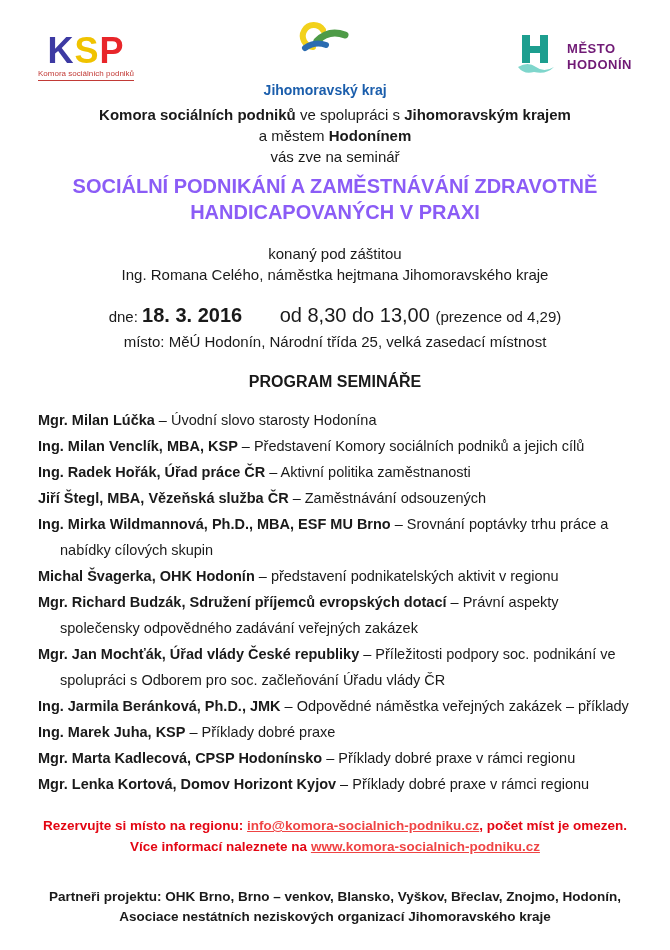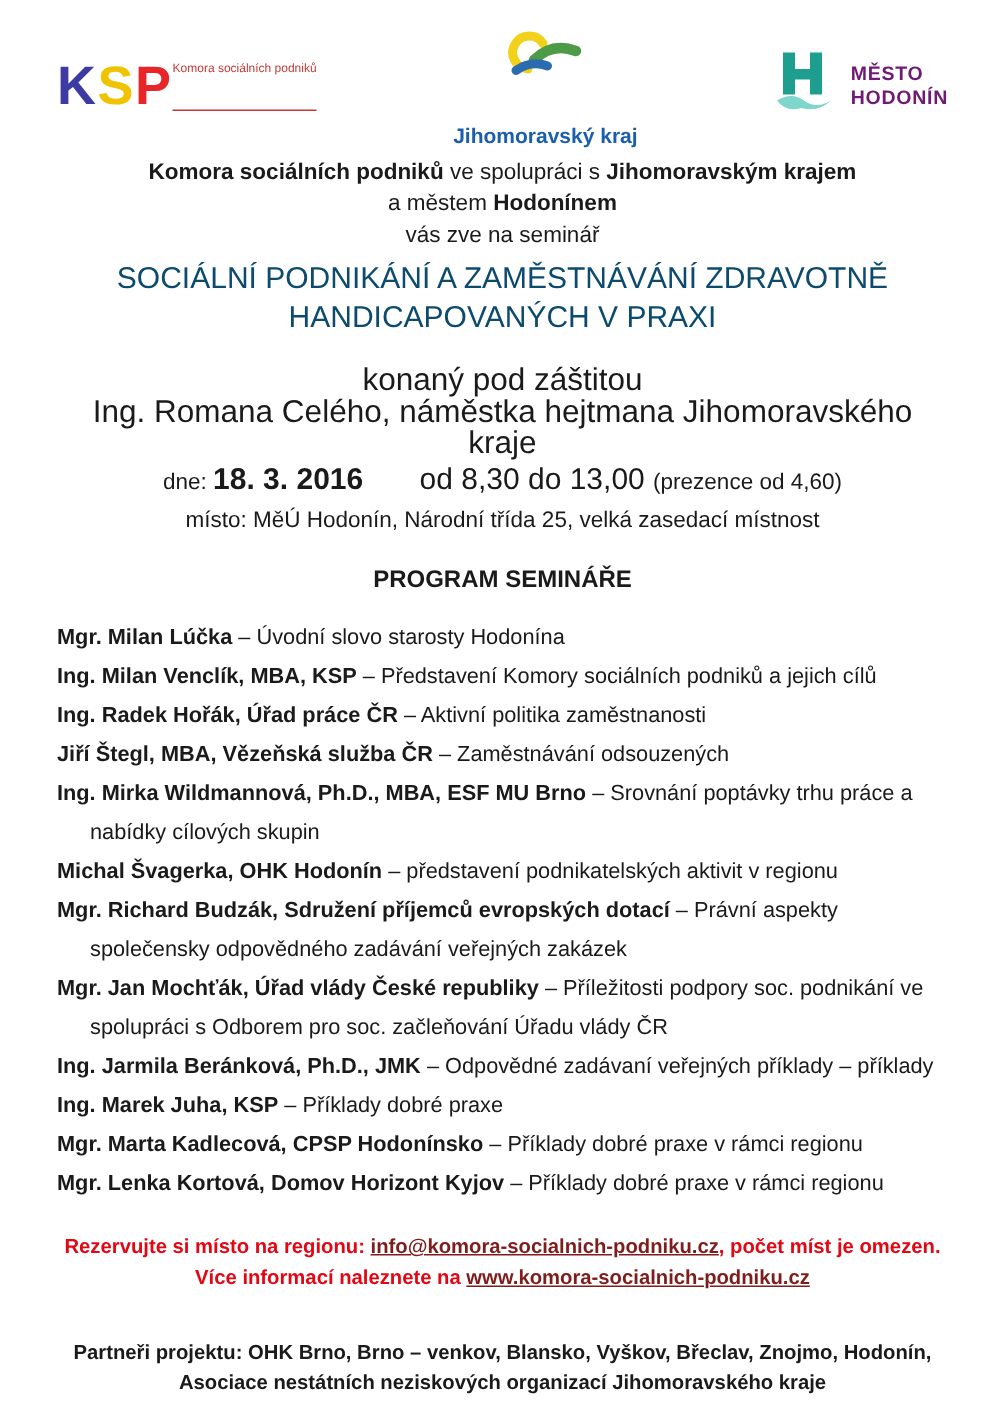--- a/index.html
+++ b/index.html
@@ -7,48 +7,48 @@
   body {
     width: 670px; height: 950px;
     font-family: "Liberation Sans", sans-serif;
     color: #1a1a1a;
     overflow: hidden;
   }
   .page { padding: 26px 38px 0 38px; }
 
   
   .logo-row { display: flex; justify-content: space-between; align-items: center; height: 62px; margin-bottom: 16px; }
-  .ksp { display: flex; flex-direction: row; }
+  .ksp { display: flex; flex-direction: column; align-items: center; }
   .ksp-word { font-size: 36px; font-weight: bold; line-height: 34px; letter-spacing: 1px; }
   .ksp-k { color: #3d3aa3; } .ksp-s { color: #f0c300; } .ksp-p { color: #e8262a; }
   .ksp-sub { font-size: 8px; color: #c23a36; border-bottom: 1px solid #c23a36; padding-bottom: 2px; margin-top: 1px; }
   .jmk { display: flex; flex-direction: column; align-items: center; gap: 20px; }
   .jmk-label { font-size: 14px; font-weight: bold; color: #1b5eac; margin-top: 1px; }
   .hod { display: flex; align-items: center; gap: 9px; }
   .hod-text { font-size: 13px; font-weight: bold; color: #701a75; letter-spacing: 0.5px; line-height: 16px; }
 
   
   .center { text-align: center; }
   .intro { font-size: 15px; line-height: 21px; margin-bottom: 6px; }
-  .title { color: #0c4a6e; font-weight: normal; font-size: 20px; line-height: 26px; margin-bottom: 18px; }
-  .patronage { font-size: 21px; line-height: 21px; }
+  .title { color: #8b5cf6; font-weight: bold; font-size: 20px; line-height: 26px; margin-bottom: 18px; }
+  .patronage { font-size: 15px; line-height: 21px; margin-bottom: 16px; }
   .when { font-size: 15px; line-height: 28px; }
   .when .big { font-size: 20px; padding-left: 32px; }
   .when .big-bold { font-size: 20px; font-weight: bold; }
   .where { font-size: 15px; line-height: 22px; margin-bottom: 20px; }
   .prog-heading { font-size: 16px; font-weight: bold; margin-bottom: 16px; }
 
   
   .program { font-size: 14.5px; line-height: 26px; }
   .program p { padding-left: 22px; text-indent: -22px; }
   .program b { font-weight: bold; }
 
   
   .reservation { font-size: 13.5px; font-weight: bold; color: #e30613; line-height: 21px; margin-top: 18px; }
-  .reservation a { color: #7f1d1d; text-decoration: underline; cursor: pointer; }
+  .reservation a { color: #ef4444; text-decoration: underline; cursor: pointer; }
   .partners { font-size: 13.5px; font-weight: bold; color: #1a1a1a; line-height: 20px; margin-top: 30px; }
 </style>
 </head>
 <body>
 
 <div class="page">
 
   <div class="logo-row">
     <div class="ksp">
       <div class="ksp-word"><span class="ksp-k">K</span><span class="ksp-s">S</span><span class="ksp-p">P</span></div>
@@ -90,36 +90,36 @@
     <div>SOCIÁLNÍ PODNIKÁNÍ A ZAMĚSTNÁVÁNÍ ZDRAVOTNĚ</div>
     <div>HANDICAPOVANÝCH V PRAXI</div>
   </div>
 
   <div class="patronage center">
     <div>konaný pod záštitou</div>
     <div>Ing. Romana Celého, náměstka hejtmana Jihomoravského kraje</div>
   </div>
 
   <div class="when center">
-    <span>dne: </span><span class="big-bold">18. 3. 2016</span><span class="big"> od 8,30 do 13,00 </span><span>(prezence od 4,60)</span>
+    <span>dne: </span><span class="big-bold">18. 3. 2016</span><span class="big"> od 8,30 do 13,00 </span><span>(prezence od 4,29)</span>
   </div>
   <div class="where center">místo: MěÚ Hodonín, Národní třída 25, velká zasedací místnost</div>
 
   <div class="prog-heading center">PROGRAM SEMINÁŘE</div>
 
   <div class="program">
     <p><b>Mgr. Milan Lúčka</b><span> – </span><span>Úvodní slovo starosty Hodonína</span></p>
     <p><b>Ing. Milan Venclík, MBA, KSP</b><span> – </span><span>Představení Komory sociálních podniků a jejich cílů</span></p>
     <p><b>Ing. Radek Hořák, Úřad práce ČR</b><span> – </span><span>Aktivní politika zaměstnanosti</span></p>
     <p><b>Jiří Štegl, MBA, Vězeňská služba ČR</b><span> – </span><span>Zaměstnávání odsouzených</span></p>
     <p><b>Ing. Mirka Wildmannová, Ph.D., MBA, ESF MU Brno</b><span> – </span><span>Srovnání poptávky trhu práce a nabídky cílových skupin</span></p>
     <p><b>Michal Švagerka, OHK Hodonín</b><span> – </span><span>představení podnikatelských aktivit v regionu</span></p>
     <p><b>Mgr. Richard Budzák, Sdružení příjemců evropských dotací</b><span> – </span><span>Právní aspekty společensky odpovědného zadávání veřejných zakázek</span></p>
     <p><b>Mgr. Jan Mochťák, Úřad vlády České republiky</b><span> – </span><span>Příležitosti podpory soc. podnikání ve spolupráci s Odborem pro soc. začleňování Úřadu vlády ČR</span></p>
-    <p><b>Ing. Jarmila Beránková, Ph.D., JMK</b><span> – </span><span>Odpovědné zadávaní veřejných příklady – příklady</span></p>
+    <p><b>Ing. Jarmila Beránková, Ph.D., JMK</b><span> – </span><span>Odpovědné náměstka veřejných zakázek – příklady</span></p>
     <p><b>Ing. Marek Juha, KSP</b><span> – </span><span>Příklady dobré praxe</span></p>
     <p><b>Mgr. Marta Kadlecová, CPSP Hodonínsko</b><span> – </span><span>Příklady dobré praxe v rámci regionu</span></p>
     <p><b>Mgr. Lenka Kortová, Domov Horizont Kyjov</b><span> – </span><span>Příklady dobré praxe v rámci regionu</span></p>
   </div>
 
   <div class="reservation center">
     <div><span>Rezervujte si místo na regionu: </span><a>info@komora-socialnich-podniku.cz</a><span>, počet míst je omezen.</span></div>
     <div><span>Více informací naleznete na </span><a>www.komora-socialnich-podniku.cz</a></div>
   </div>
 

